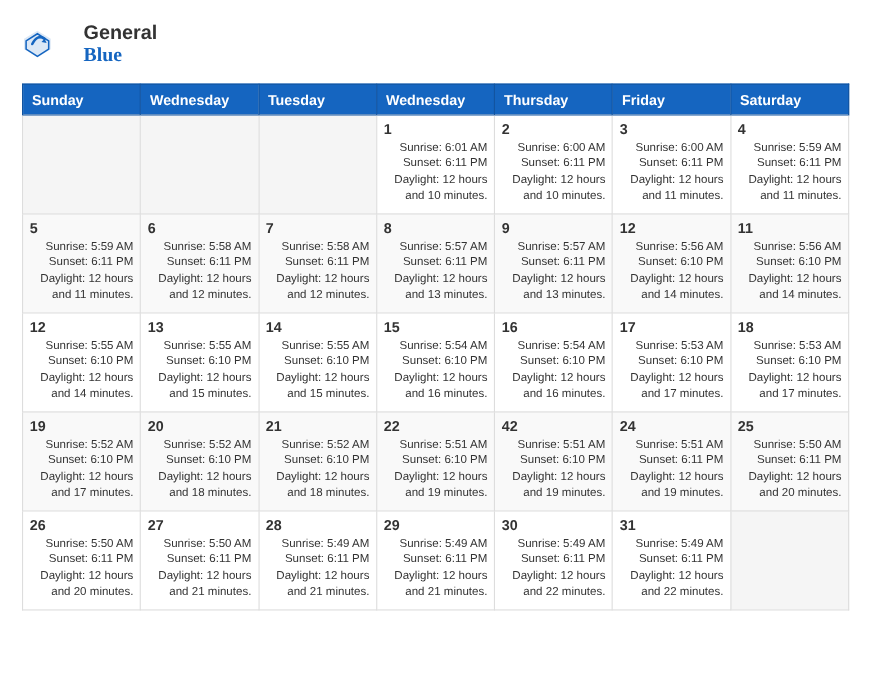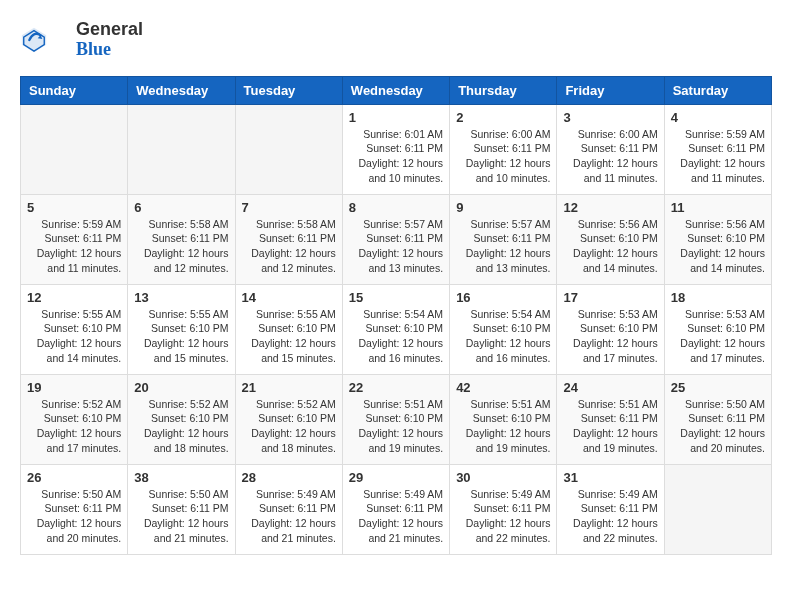--- a/index.html
+++ b/index.html
@@ -230,21 +230,21 @@
           <span class="day-num">25</span>
           <div class="day-info">Sunrise: 5:50 AM<br>Sunset: 6:11 PM<br>Daylight: 12 hours<br>and 20 minutes.</div>
         </td>
       </tr>
       <tr>
         <td>
           <span class="day-num">26</span>
           <div class="day-info">Sunrise: 5:50 AM<br>Sunset: 6:11 PM<br>Daylight: 12 hours<br>and 20 minutes.</div>
         </td>
         <td>
-          <span class="day-num">38</span>
+          <span class="day-num">27</span>
           <div class="day-info">Sunrise: 5:50 AM<br>Sunset: 6:11 PM<br>Daylight: 12 hours<br>and 21 minutes.</div>
         </td>
         <td>
           <span class="day-num">28</span>
           <div class="day-info">Sunrise: 5:49 AM<br>Sunset: 6:11 PM<br>Daylight: 12 hours<br>and 21 minutes.</div>
         </td>
         <td>
           <span class="day-num">29</span>
           <div class="day-info">Sunrise: 5:49 AM<br>Sunset: 6:11 PM<br>Daylight: 12 hours<br>and 21 minutes.</div>
         </td>

